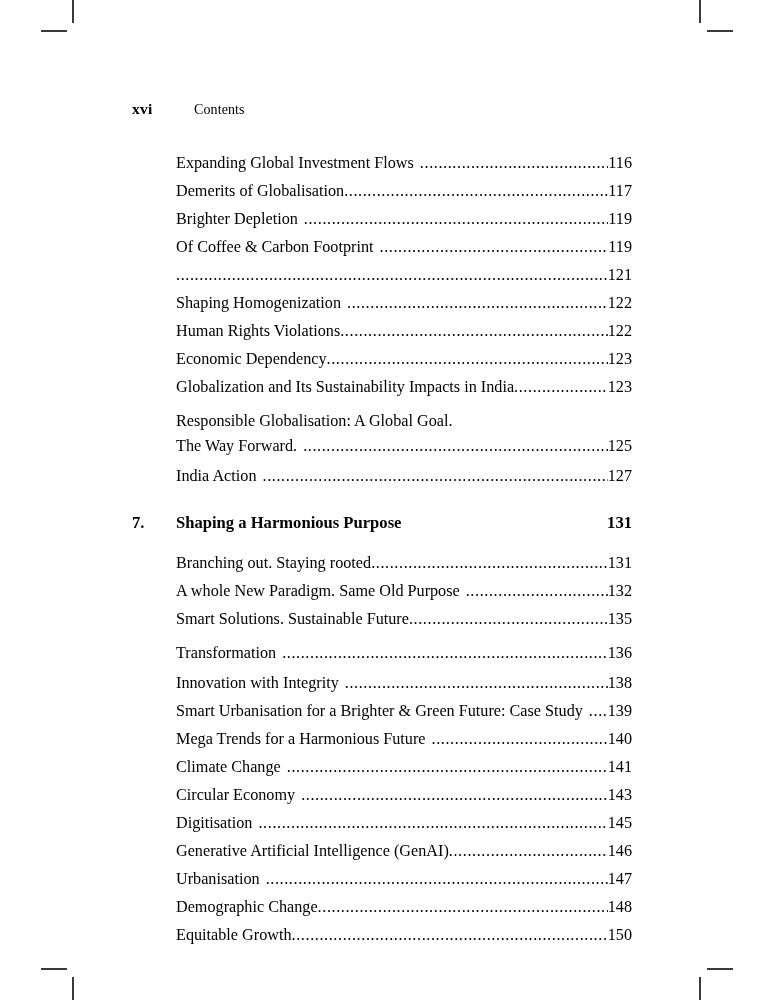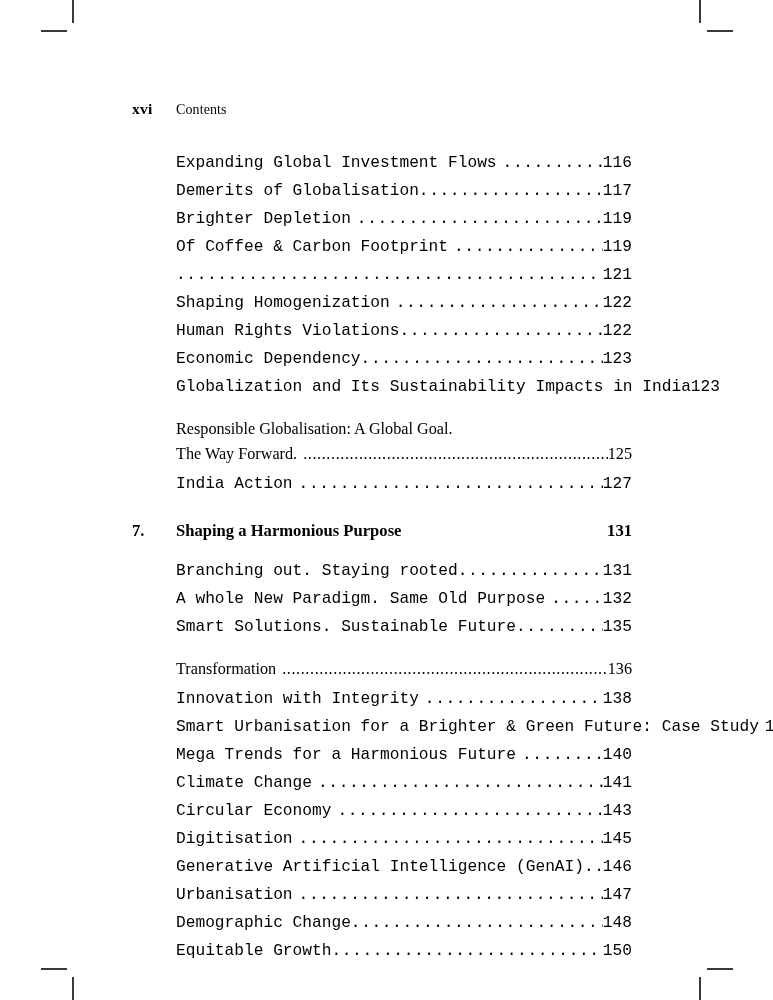--- a/index.html
+++ b/index.html
@@ -41,20 +41,21 @@
     left: 132px;
     top: 100px;
     width: 500px;
   }
 
   
   .running-head {
     display: flex;
     align-items: baseline;
     height: 24px;
+    gap: 18px;
   }
   .folio {
     font-weight: bold;
     font-size: 15.5px;
     letter-spacing: 0.2px;
     width: 44px;
     flex: 0 0 44px;
   }
   .head-label {
     font-size: 14px;
@@ -66,21 +67,20 @@
     margin-top: 25px;
   }
 
   .entry {
     display: flex;
     align-items: center;
     font-size: 16.2px;
     line-height: 28px;
     padding-left: 44px;
     white-space: nowrap;
-    font-family: Liberation Mono, monospace;
   }
   .entry .title {
     flex: 0 0 auto;
   }
   .entry .leader {
     flex: 1 1 auto;
     overflow: hidden;
     white-space: nowrap;
     margin: 0 0px;
     font-size: 16.2px;
@@ -114,21 +114,21 @@
     flex: 1 1 auto;
     overflow: hidden;
     white-space: nowrap;
     letter-spacing: 0.6px;
     min-width: 0;
   }
   .entry-multi .second.gap .leader { margin-left: 6px; }
   .entry-multi .second .page-no { flex: 0 0 auto; text-align: right; }
 
   
-  .entry-multi { margin-top: 16px; margin-bottom: 3px; }
+  .entry-multi { margin-top: 8px; margin-bottom: 3px; }
 
   
   .chapter {
     display: flex;
     align-items: baseline;
     font-weight: bold;
     font-size: 16.6px;
     line-height: 28px;
     margin-top: 19px;
     margin-bottom: 12px;

